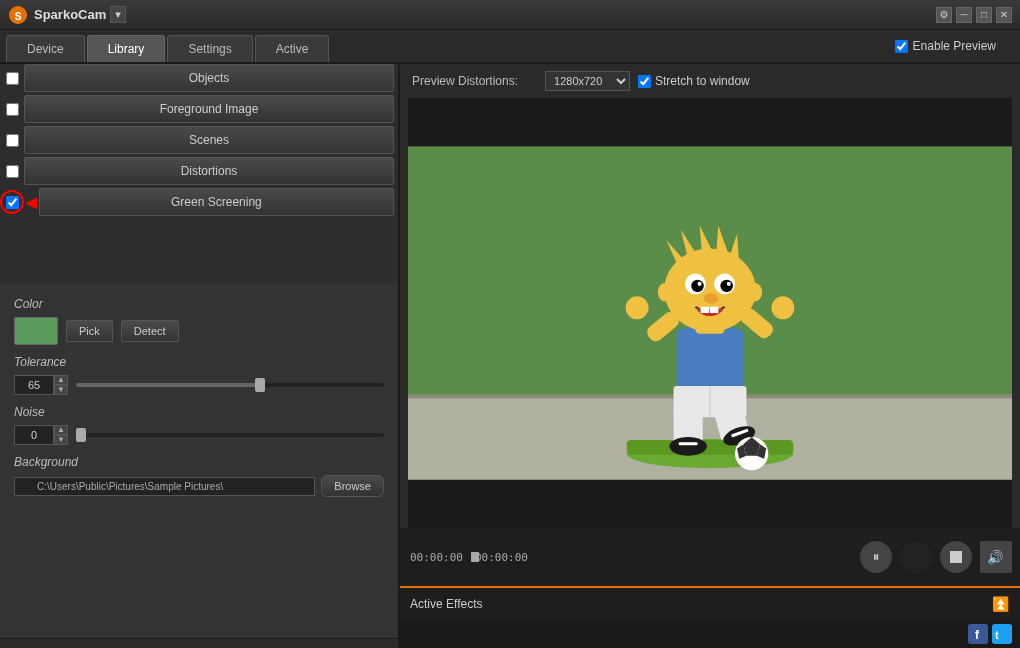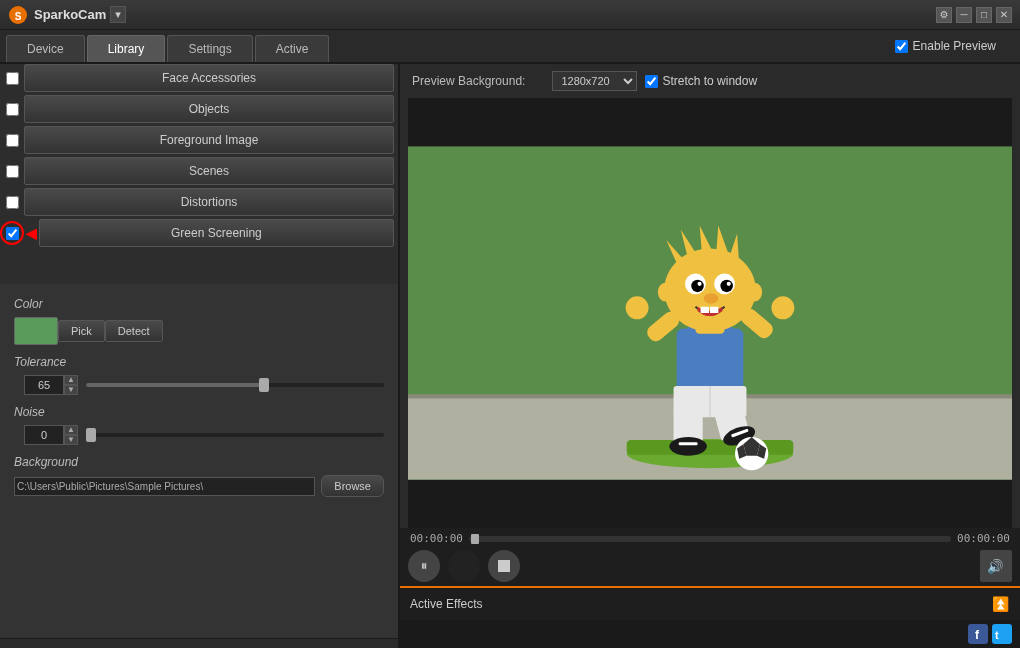--- a/index.html
+++ b/index.html
@@ -182,20 +182,21 @@
     .gs-section-label {
       color: #bbb;
       font-size: 12px;
       margin-bottom: 6px;
       margin-top: 3px;
       font-style: italic;
     }
     .color-row {
       display: flex;
       align-items: center;
+      gap: 8px;
       margin-bottom: 10px;
     }
     .color-swatch {
       width: 44px;
       height: 28px;
       background: #5a9a5a;
       border: 1px solid #666;
       border-radius: 2px;
     }
     .gs-btn {
@@ -257,37 +258,36 @@
       height: 14px;
       background: #aaa;
       border-radius: 2px;
       position: absolute;
       top: -5px;
       cursor: pointer;
     }
     .num-with-spin {
       display: flex;
       align-items: flex-end;
-      margin-left: 10px;
     }
 
     
     .bg-row {
       display: flex;
       align-items: center;
       gap: 6px;
       margin-top: 4px;
     }
     .bg-path {
       flex: 1;
       background: #222;
       border: 1px solid #555;
       color: #aaa;
       font-size: 10px;
-      padding: 3px 2px;
+      padding: 3px 22px;
       overflow: hidden;
       white-space: nowrap;
       text-overflow: ellipsis;
     }
     .browse-btn {
       background: linear-gradient(180deg, #4a4a4a 0%, #333 100%);
       border: 1px solid #555;
       color: #ccc;
       font-size: 11px;
       padding: 4px 12px;
@@ -352,21 +352,21 @@
       width: 100%;
       height: 100%;
     }
 
     
     .playback-bar {
       height: 58px;
       background: #1e1e1e;
       padding: 4px 8px;
       display: flex;
-      flex-direction: column;
+      flex-direction: row;
       justify-content: space-between;
     }
     .timeline-row {
       display: flex;
       align-items: center;
       gap: 6px;
       padding: 0 2px;
     }
     .time-label {
       color: #aaa;
@@ -497,26 +497,20 @@
     <input type="checkbox" checked="" id="ep-cb" style="">
     <label for="ep-cb">Enable Preview</label>
   </div>
 </div>
 
 <div class="main-layout">
 
   <div class="left-panel">
     <div class="list-scroll-area">
 
-      <div class="effect-row">
-        <div class="effect-checkbox">
-          <input type="checkbox" style="">
-        </div>
-        <button class="effect-btn">Face Accessories</button>
-      </div>
 
       <div class="effect-row">
         <div class="effect-checkbox">
           <input type="checkbox" style="">
         </div>
         <button class="effect-btn">Objects</button>
       </div>
 
       <div class="effect-row">
         <div class="effect-checkbox">
@@ -597,21 +591,21 @@
       </div>
 
     </div>
 
     <div class="left-panel-hscroll"></div>
   </div>
 
   <div class="right-panel">
 
     <div class="preview-controls">
-      <span class="preview-label">Preview Background:</span>
+      <span class="preview-label">Preview Distortions:</span>
       <select class="resolution-select">
         <option>1280x720</option>
         <option>640x480</option>
         <option>1920x1080</option>
       </select>
       <div class="stretch-wrap">
         <input type="checkbox" checked="" id="stw-cb" style="">
         <label for="stw-cb">Stretch to window</label>
       </div>
     </div>

